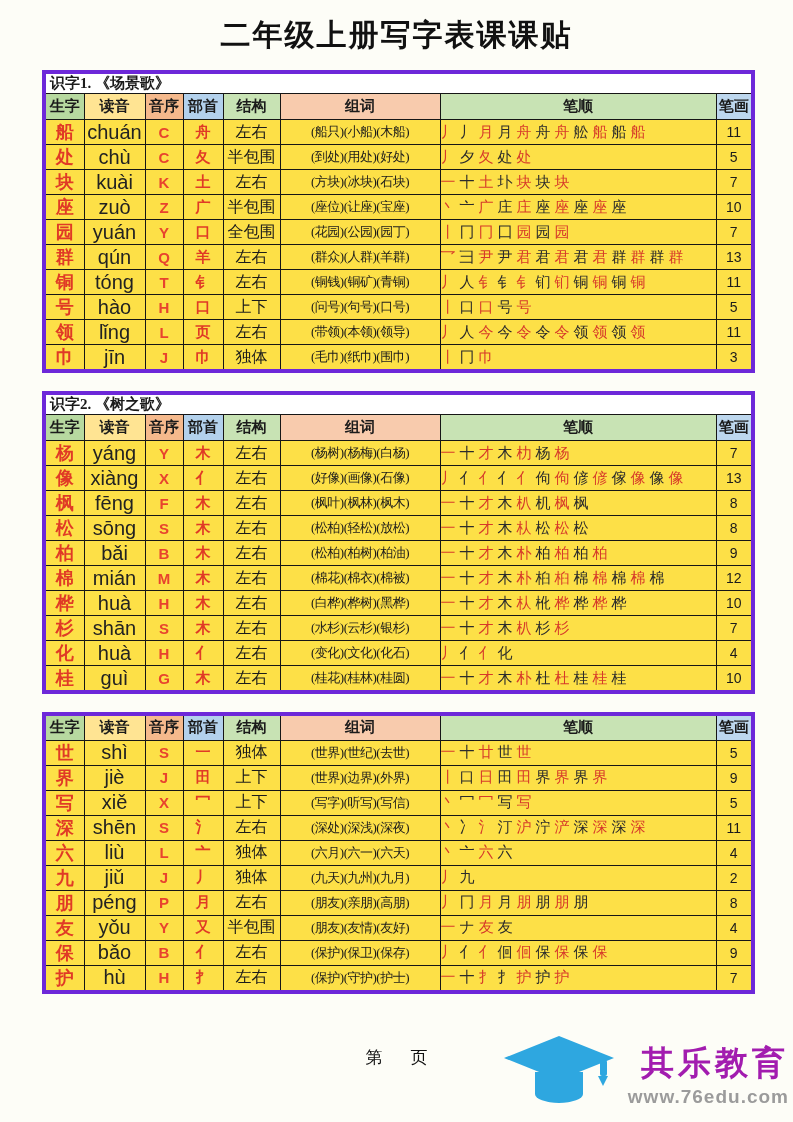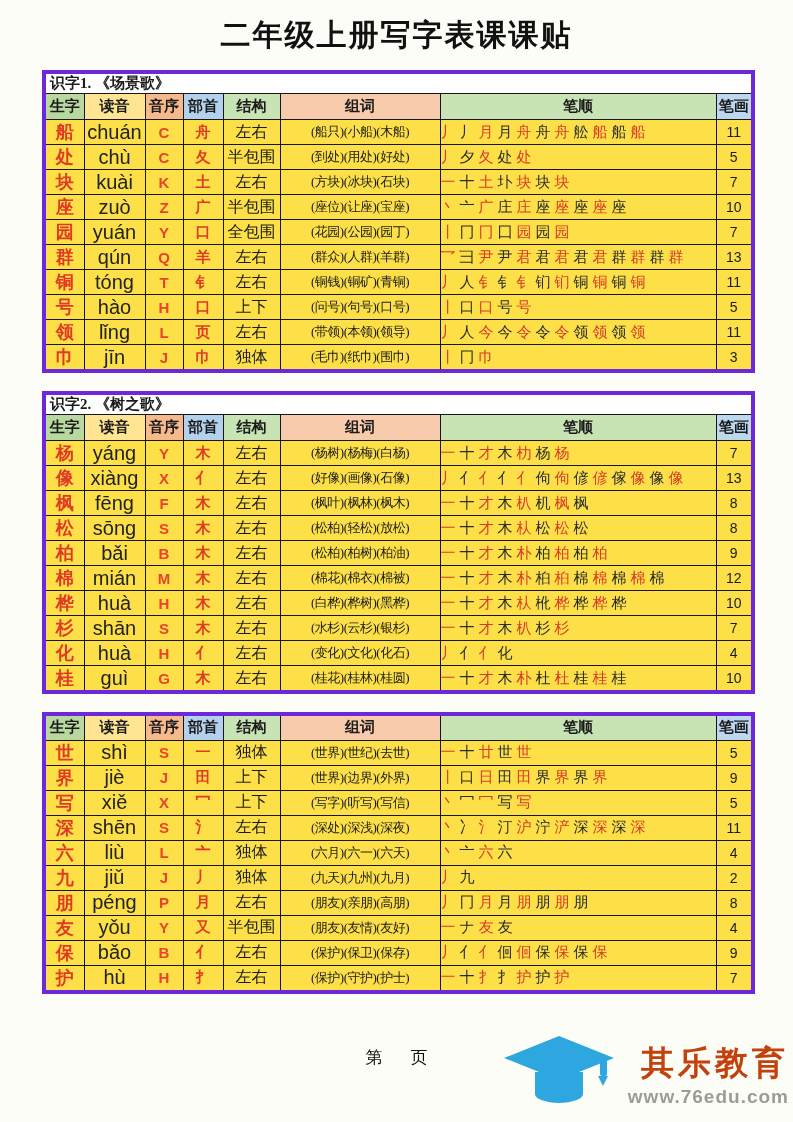--- a/index.html
+++ b/index.html
@@ -489,16 +489,16 @@
   <span>
     <svg width="120" height="76" viewBox="0 0 120 76" id="cap-svg">
       <polygon points="57,2 112,24 57,46 2,24" class="cap-fill" fill="#2ea7e0"></polygon>
       <path d="M33,38 h48 v22 a24,9 0 0 1 -48 0 z" class="cap-fill" fill="#2ea7e0"></path>
       <rect x="98" y="26" width="7" height="16" rx="2" class="cap-fill" fill="#2ea7e0"></rect>
       <path d="M96,42 l5,10 5,-10 z" class="cap-fill" fill="#2ea7e0"></path>
       <polygon points="57,14 92,28 57,42 40,35 57,26 74,29 57,22 45,27 57,33" fill="#fdfdf7" opacity="0"></polygon>
     </svg>
   </span>
   <span class="logo-text">
-    <div class="logo-name" style="color: #c2410c;">其乐教育</div>
+    <div class="logo-name" style="color: #a21caf;">其乐教育</div>
     <div class="logo-url" style="color: rgb(155, 155, 155);">www.76edu.com</div>
   </span>
 </div>
 
 </body></html>

